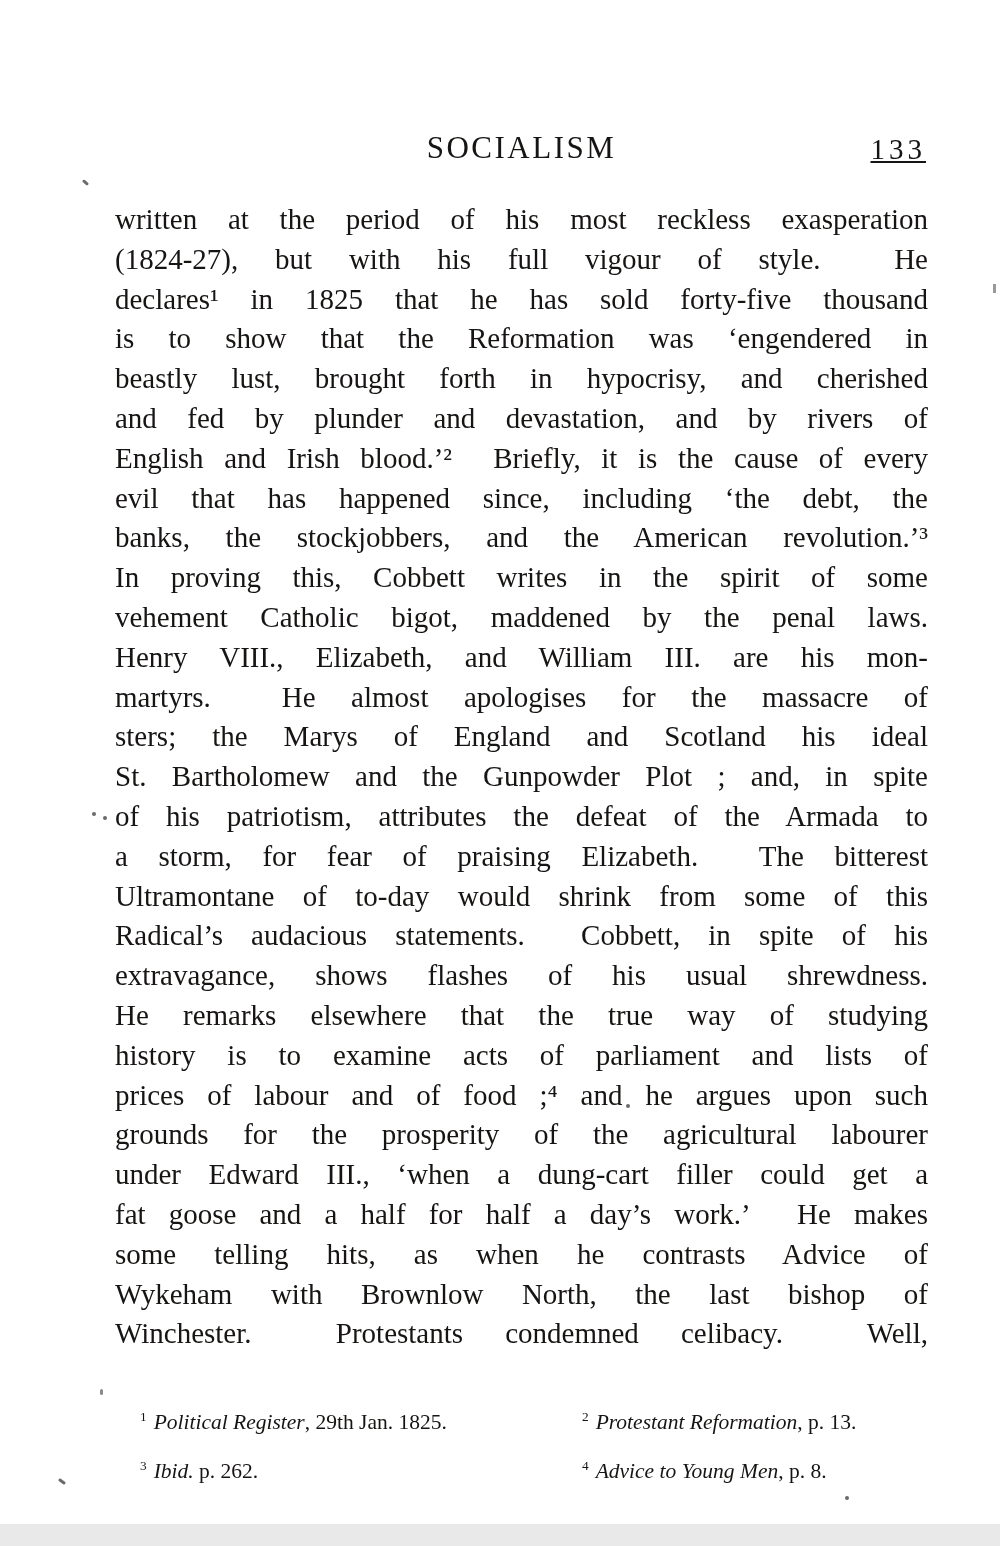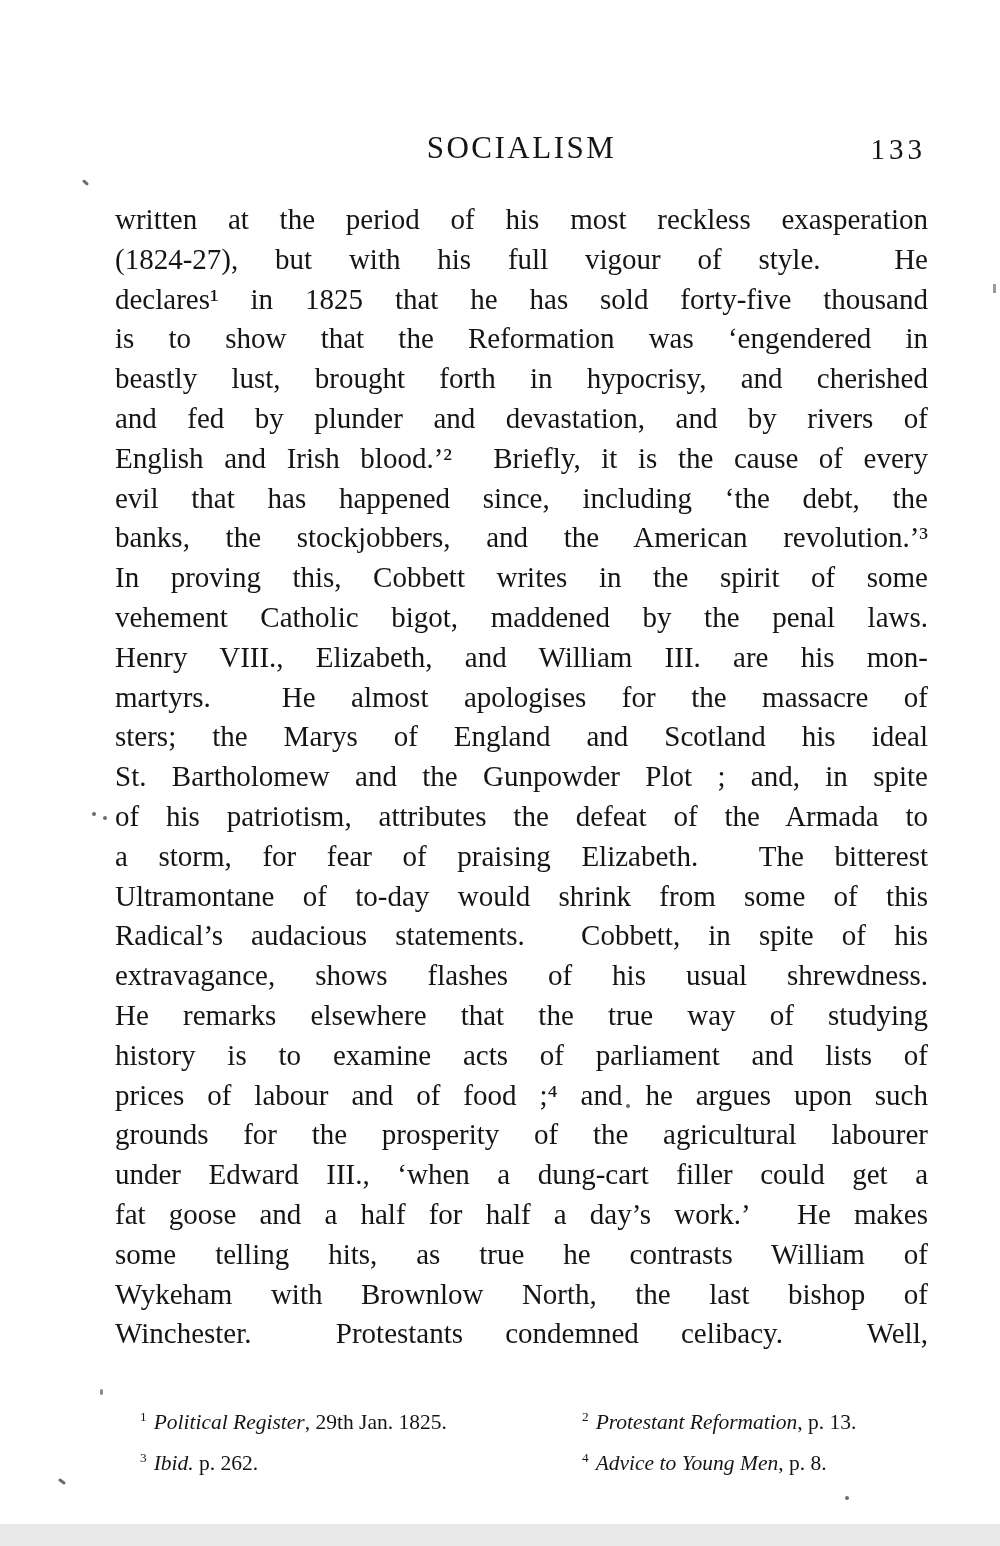--- a/index.html
+++ b/index.html
@@ -14,34 +14,34 @@
     padding-left:8px;
   }
   .header{position:absolute;top:130px;left:115px;width:813px;height:46px;}
   .running-title{
     display:block;text-align:center;
     font-size:31px;letter-spacing:2.5px;
     font-weight:normal;
   }
   .page-number{
     position:absolute;right:2px;top:3px;
-    font-size:29px;letter-spacing:4px;
+    font-size:29px;letter-spacing:4px;text-decoration:underline;
   }
   .body-text{position:absolute;top:188px;left:115px;width:813px;margin-top:12px;}
   .line{
     font-size:29px;
     line-height:39.8px;
     text-align:justify;
     text-align-last:justify;
     word-spacing:1px;
   }
   .footnotes{
     position:absolute;top:1404px;left:140px;width:788px;
     display:grid;grid-template-columns:442px auto;
-    row-gap:10px;
+    row-gap:18px;
     font-size:21.5px;line-height:26px;
   }
   .footnote{white-space:nowrap;}
   .fn-marker{
     font-size:0.62em;vertical-align:super;
     margin-right:7px;font-style:normal;
   }
   .fn-title{font-style:italic;}
   .fn-rest{font-style:normal;}
   
@@ -85,21 +85,21 @@
     <div class="line">a storm, for fear of praising Elizabeth.&nbsp; The bitterest</div>
     <div class="line">Ultramontane of to-day would shrink from some of this</div>
     <div class="line">Radical’s audacious statements.&nbsp; Cobbett, in spite of his</div>
     <div class="line">extravagance, shows flashes of his usual shrewdness.</div>
     <div class="line">He remarks elsewhere that the true way of studying</div>
     <div class="line">history is to examine acts of parliament and lists of</div>
     <div class="line">prices of labour and of food ;⁴ and he argues upon such</div>
     <div class="line">grounds for the prosperity of the agricultural labourer</div>
     <div class="line">under Edward III., ‘when a dung-cart filler could get a</div>
     <div class="line">fat goose and a half for half a day’s work.’&nbsp; He makes</div>
-    <div class="line">some telling hits, as true he contrasts William of</div>
+    <div class="line">some telling hits, as when he contrasts Advice of</div>
     <div class="line">Wykeham with Brownlow North, the last bishop of</div>
     <div class="line">Winchester.&nbsp; Protestants condemned celibacy.&nbsp; Well,</div>
   </div>
 
   <div class="footnotes">
     <div class="footnote"><sup class="fn-marker">1</sup><span class="fn-title">Political Register</span><span class="fn-rest">, 29th Jan. 1825.</span></div>
     <div class="footnote"><sup class="fn-marker">2</sup><span class="fn-title">Protestant Reformation</span><span class="fn-rest">, p. 13.</span></div>
     <div class="footnote"><sup class="fn-marker">3</sup><span class="fn-title">Ibid.</span><span class="fn-rest"> p. 262.</span></div>
     <div class="footnote"><sup class="fn-marker">4</sup><span class="fn-title">Advice to Young Men</span><span class="fn-rest">, p. 8.</span></div>
   </div>

